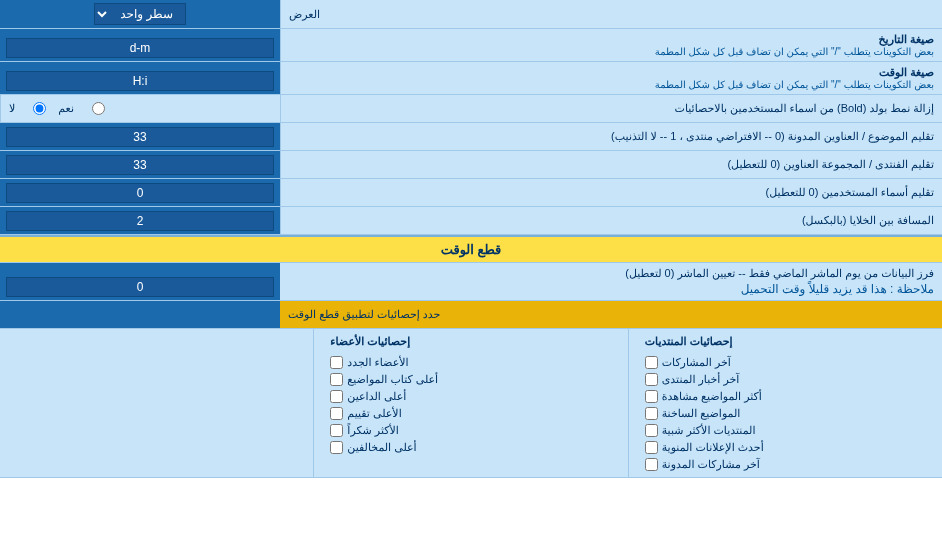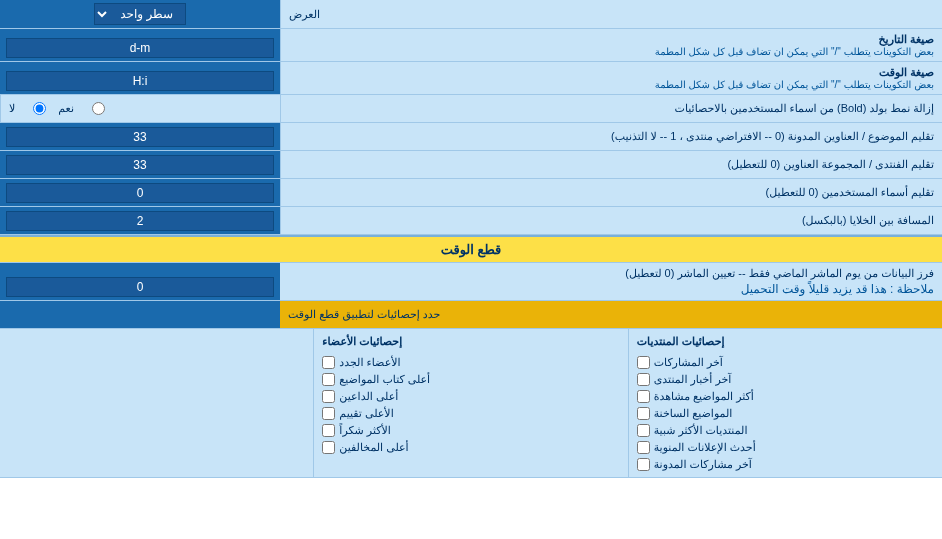--- a/index.html
+++ b/index.html
@@ -136,20 +136,21 @@
     }
 
     .checkbox-item {
       display: flex;
       align-items: center;
       gap: 4px;
       padding: 2px 0;
       font-size: 11px;
       color: #003366;
       justify-content: flex-end;
+      margin-left: 8px;
     }
 
     .checkbox-item input[type="checkbox"] {
       margin: 0;
     }
 
     .note-cell {
       background: #c8e4f8;
       flex: 1;
       padding: 4px 8px;

